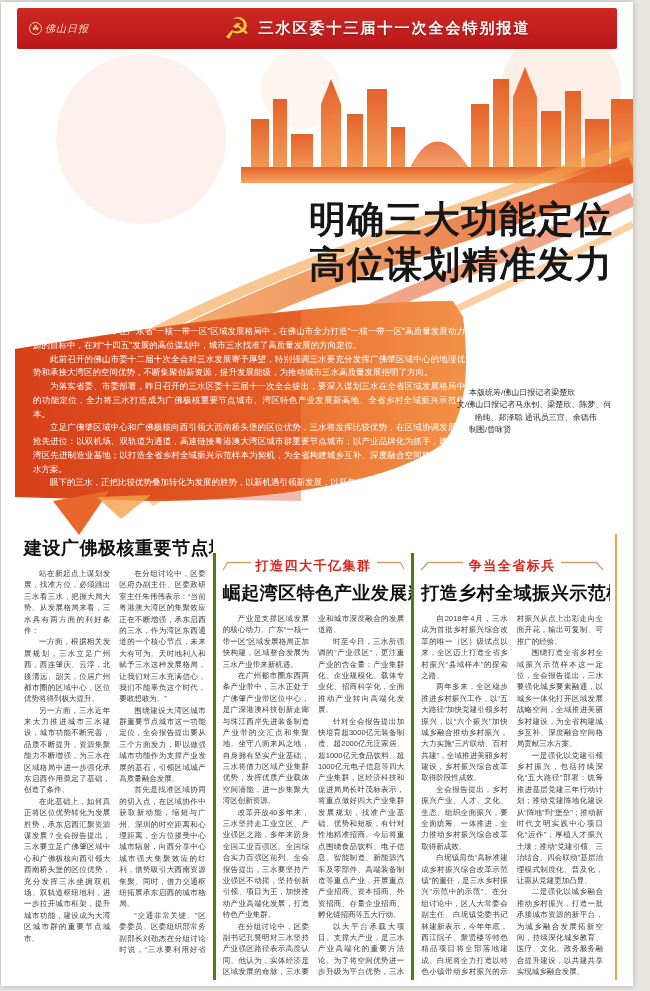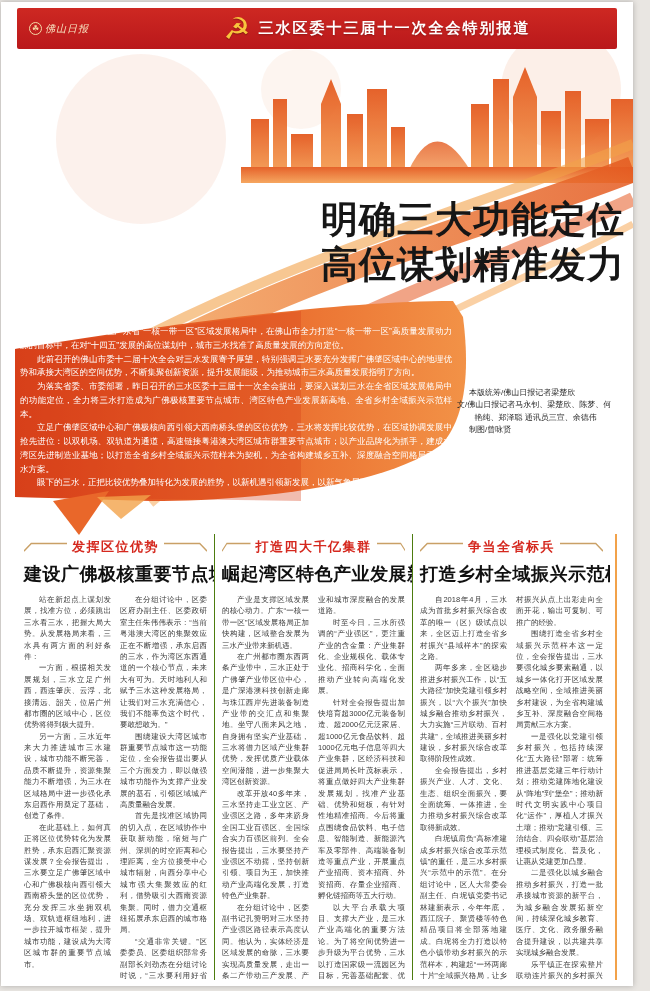--- a/index.html
+++ b/index.html
@@ -19,39 +19,39 @@
   .banner-title { font-family:"Liberation Serif", serif; font-weight:bold; font-size:15px; letter-spacing:2px;
     text-shadow:0 1px 2px rgba(0,0,0,.25); white-space:nowrap; }
   .banner-right { width:150px; padding-right:10px; text-align:right; }
   .page-no { font-size:17px; font-weight:bold; letter-spacing:1px; }
   .dateline { font-size:6px; color:#f3cfc4; margin-top:2px; white-space:nowrap; }
 
   
   #hero { position:absolute; left:0; top:47px; width:632px; height:492px; }
   #hero-art { position:absolute; left:0; top:0; width:632px; height:492px; }
 
-  .hero-headline { position:absolute; left:320px; top:148px; width:320px;
+  .hero-headline { position:absolute; left:308px; top:148px; width:320px;
     font-size:37px; font-weight:900; color:#161616; line-height:1.22; letter-spacing:1px; white-space:nowrap; }
   .hero-sub { position:absolute; left:296px; top:242px; width:336px;
     font-size:13.5px; font-weight:bold; color:#23201e; line-height:1.7; text-indent:2em; }
 
-  .hero-intro { position:absolute; left:19px; top:276px; width:432px;
+  .hero-intro { position:absolute; left:32px; top:276px; width:432px;
     font-size:8.5px; color:#ffffff; line-height:1.62; text-align:justify; }
   .hero-intro p { text-indent:2em; }
 
   .credits { position:absolute; left:456px; top:338px; width:162px;
     font-size:8px; color:#2a2a2a; line-height:1.55; }
   .credits div { padding-left:1.5em; text-indent:-0em; }
   .credits .c2 { padding-left:2.2em; text-indent:-2.2em; }
 
   
   #bottom { position:absolute; left:16px; top:532px; width:600px; height:446px;
     display:flex; border-right:2px solid #f2a24a; padding-right:5px; }
   .news-col { flex:1; padding:0 7px; overflow:hidden; }
-  .news-col + .news-col { border-left:1px solid #4d7c0f; }
+  .news-col + .news-col { border-left:3px solid #4d7c0f;margin-top:19px; }
 
   .kicker { display:flex; align-items:center; gap:5px; margin:4px 0 6px; }
   .kicker-line { flex:1; height:10px; }
   .kicker-text { color:#d5281e; font-weight:bold; font-size:13px; letter-spacing:1.5px; white-space:nowrap; }
   .col-headline { font-size:18px; font-weight:900; color:#101010; text-align:right;
     letter-spacing:.5px; margin:2px 0 8px; white-space:nowrap; }
   .col-body { columns:2; column-gap:9px; font-size:7.5px; color:#3b3b3b;
     line-height:1.52; text-align:justify; height:392px; }
   .col-body p { text-indent:2em; }
 </style>
@@ -142,29 +142,20 @@
     <div class="credits">
       <div class="c1">本版统筹/佛山日报记者梁楚欣</div>
       <div class="c2">文/佛山日报记者马永钊、梁楚欣、陈梦、何艳纯、郑泽聪 通讯员三宣、余德伟</div>
       <div class="c1">制图/曾咏贤</div>
     </div>
   </div>
 
   <div id="bottom">
 
     <div class="news-col">
-      <div class="kicker">
-        <svg class="kicker-line" viewBox="0 0 60 10" preserveAspectRatio="none">
-            <polyline points="0,9 10,1.5 60,1.5" stroke="#c9a066" stroke-width="1.6" fill="none"></polyline>
-          </svg>
-        <span class="kicker-text">发挥区位优势</span>
-        <svg class="kicker-line" viewBox="0 0 60 10" preserveAspectRatio="none">
-            <polyline points="0,1.5 50,1.5 60,9" stroke="#c9a066" stroke-width="1.6" fill="none"></polyline>
-          </svg>
-      </div>
       <div class="col-headline">建设广佛极核重要节点城市</div>
       <div class="col-body">
           <p>站在新起点上谋划发展，找准方位，必须跳出三水看三水，把握大局大势。从发展格局来看，三水具有两方面的利好条件：</p>
           <p>一方面，根据相关发展规划，三水立足广州西，西连肇庆、云浮，北接清远、韶关，位居广州都市圈的区域中心，区位优势将得到极大提升。</p>
           <p>另一方面，三水近年来大力推进城市三水建设，城市功能不断完善，品质不断提升，资源集聚能力不断增强，为三水在区域格局中进一步强化承东启西作用奠定了基础，创造了条件。</p>
           <p>在此基础上，如何真正将区位优势转化为发展胜势，承东启西汇聚资源谋发展？全会报告提出，三水要立足广佛肇区域中心和广佛极核向西引领大西南桥头堡的区位优势，充分发挥三水坐拥双机场、双轨道枢纽地利，进一步拉开城市框架，提升城市功能，建设成为大湾区城市群的重要节点城市。</p>
           <p>在分组讨论中，区委区府办副主任、区委政研室主任朱伟伟表示：“当前粤港澳大湾区的集聚效应正在不断增强，承东启西的三水，作为湾区东西通道的一个核心节点，未来大有可为。天时地利人和赋予三水这种发展格局，让我们对三水充满信心，我们不能辜负这个时代，要敢想敢为。”</p>
           <p>围绕建设大湾区城市群重要节点城市这一功能定位，全会报告提出要从三个方面发力，即以做强城市功能作为支撑产业发展的基石，引领区域城产高质量融合发展。</p>
           <p>首先是找准区域协同的切入点，在区域协作中获取新动能，缩短与广州、深圳的时空距离和心理距离，全方位接受中心城市辐射，向西分享中心城市强大集聚效应的红利，借势吸引大西南资源集聚。同时，借力交通枢纽拓展承东启西的城市格局。</p>
           <p>“交通非常关键。”区委委员、区委组织部常务副部长刘劲杰在分组讨论时说，“三水要利用好省市‘十四五’规划在重要交通路网方面的建设红利进行布局，区内各镇街也要打造好交通载体，吸引高端人才、资源进驻。”</p>

